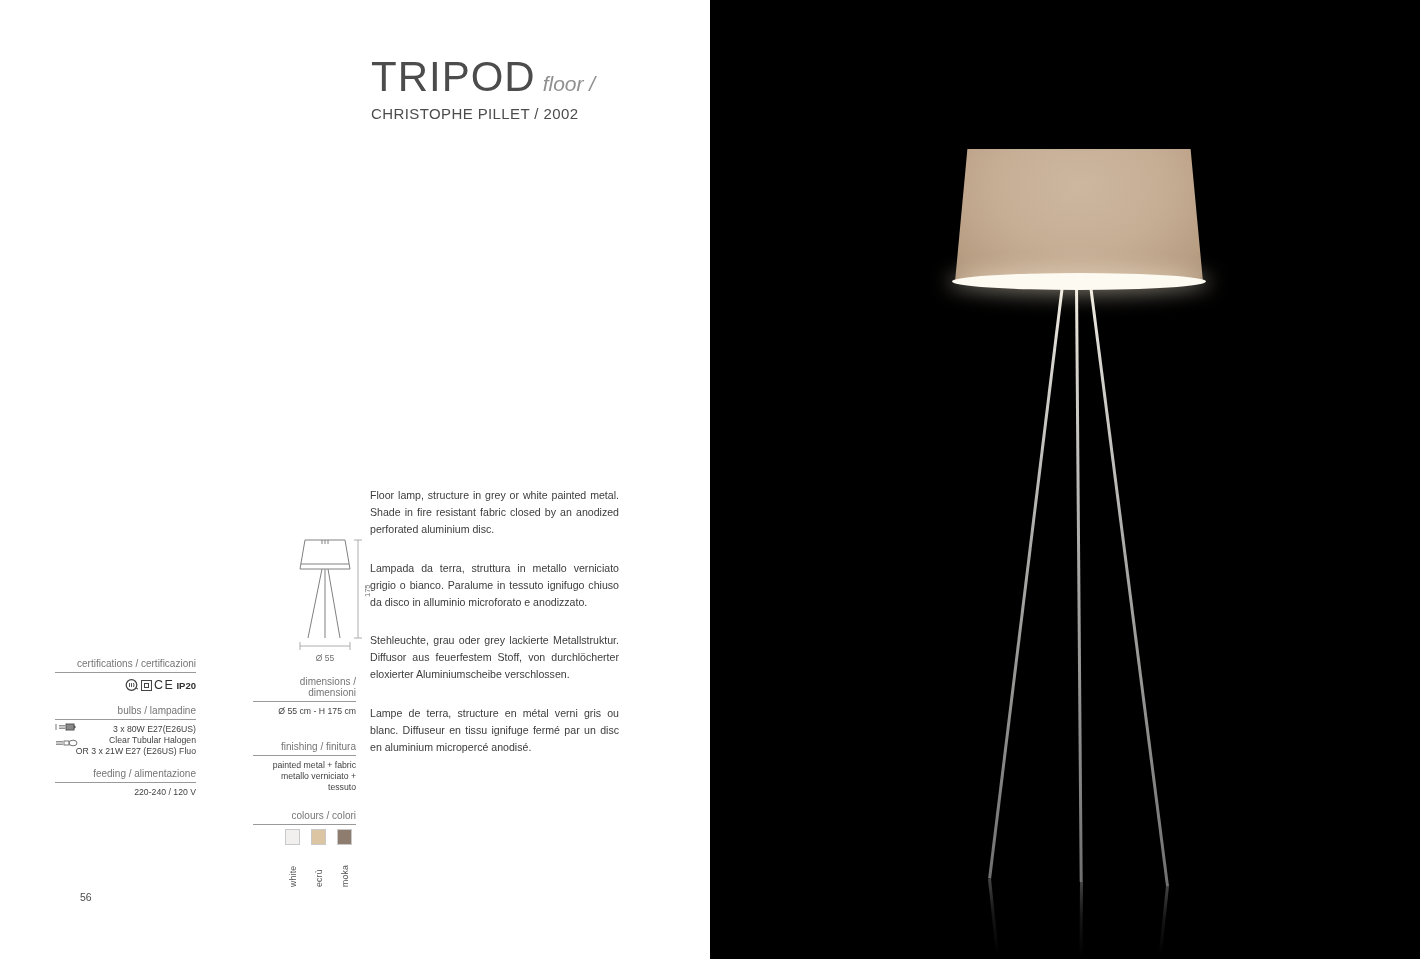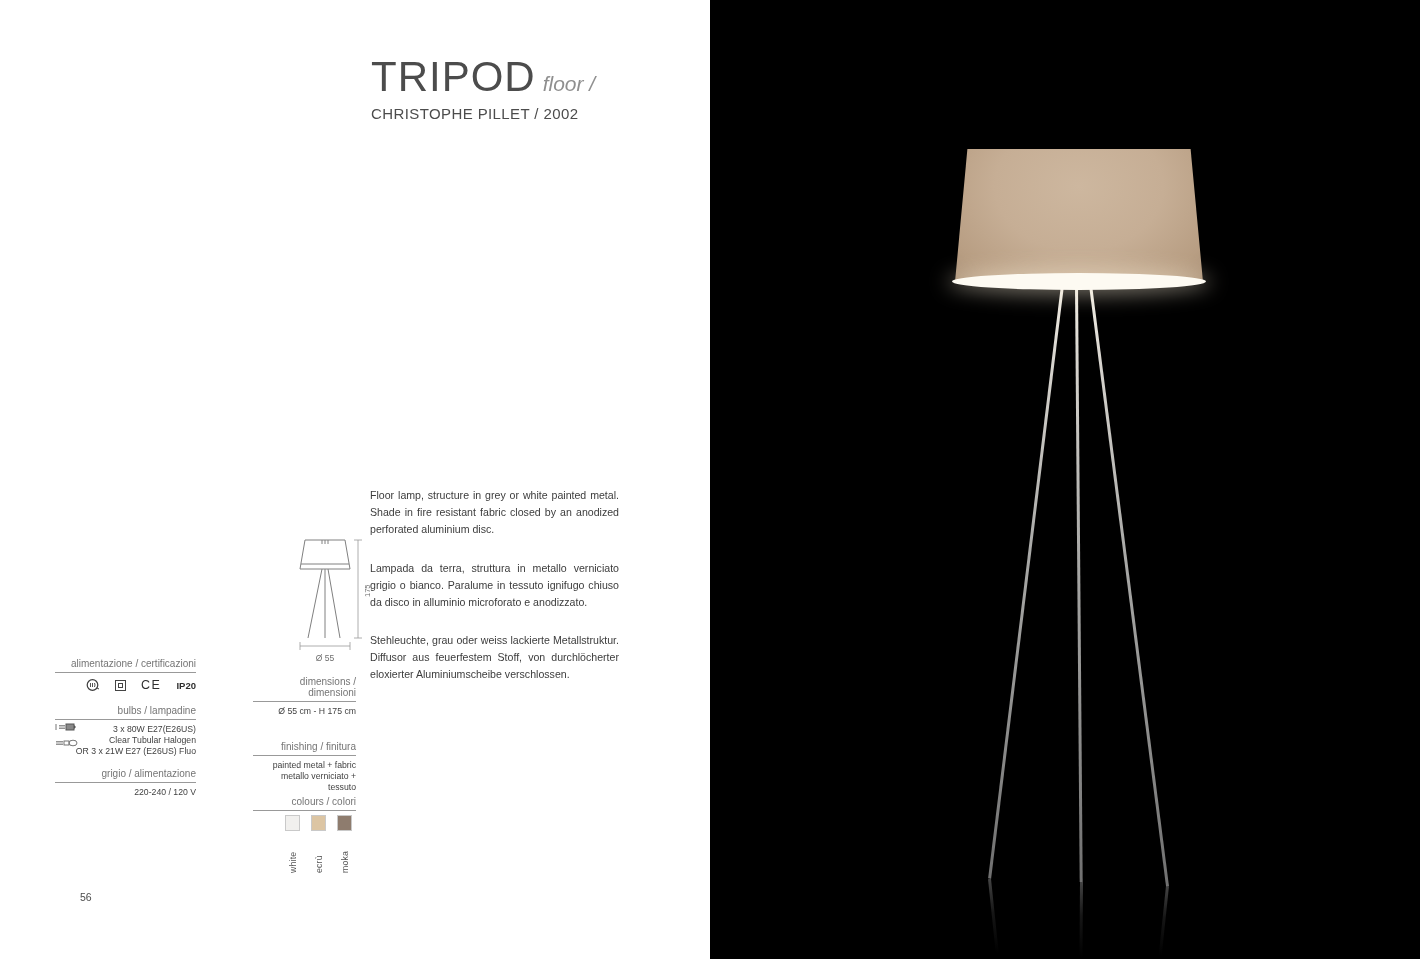--- a/index.html
+++ b/index.html
@@ -22,21 +22,21 @@
 
   
   .spec-col { position:absolute; font-size:9px; color:#3f3f3f; }
   .col-left { left:55px; top:658px; width:141px; }
   .col-mid  { left:253px; top:676px; width:103px; }
   .spec-header { font-size:10px; color:#757575; text-align:right; padding-bottom:3px; }
   .spec-rule { border-top:1px solid #999; margin-bottom:4px; }
   .spec-value { text-align:right; font-size:8.7px; line-height:11px; color:#3f3f3f; }
   .spec-section { margin-bottom:11px; position:relative; }
 
-  .cert-icons { display:flex; justify-content:flex-end; align-items:center; gap:15px; height:17px; }
+  .cert-icons { display:flex; justify-content:flex-end; align-items:center; gap:2px; height:17px; }
   .sq-outer { width:11px; height:11px; border:1.2px solid #444; display:flex; align-items:center; justify-content:center; }
   .sq-inner { width:5px; height:5px; border:1px solid #444; }
   .ce-text { font-size:12.5px; color:#2f2f2f; letter-spacing:1.5px; line-height:1; }
   .ip-text { font-size:9.5px; font-weight:bold; color:#2f2f2f; }
 
   .bulb-icons { position:absolute; left:0; top:17px; }
   .bulb-icons svg { display:block; margin-bottom:6px; }
 
   
   .swatch-row { display:flex; justify-content:flex-end; gap:11px; margin-top:2px; padding-right:4px; }
@@ -71,21 +71,22 @@
 <div class="page">
 
   <div class="title-block">
     <span class="product-name">TRIPOD</span><span class="variant-name">floor /</span>
     <div class="designer-line">CHRISTOPHE PILLET / 2002</div>
   </div>
 
   <div class="desc-block">
     <p>Floor lamp, structure in grey or white painted metal. Shade in fire resistant fabric closed by an anodized perforated aluminium disc.</p>
     <p>Lampada da terra, struttura in metallo verniciato grigio o bianco. Paralume in tessuto ignifugo chiuso da disco in alluminio microforato e anodizzato.</p>
-    <p>Stehleuchte, grau oder weiss lackierte Metallstruktur. Diffusor aus feuerfestem Stoff, von durchlöcherter eloxierter Aluminiumscheibe verschlossen.</p>
+    <p>Stehleuchte, grau oder grey lackierte Metallstruktur. Diffusor aus feuerfestem Stoff, von durchlöcherter eloxierter Aluminiumscheibe verschlossen.</p>
+    <p>Lampe de terra, structure en métal verni gris ou blanc. Diffuseur en tissu ignifuge fermé par un disc en aluminium micropercé anodisé.</p>
   </div>
 
   <div class="drawing">
     <svg width="104" height="134" viewBox="0 0 104 134">
 
       <g stroke="#808080" fill="none" stroke-width="1">
         <path d="M23,9 L63,9 L68,38 L18,38 Z"></path>
         <path d="M19,33 L67,33"></path>
         <path d="M40,9 L40,13 M43,9 L43,13 M46,9 L46,13"></path>
       </g>
@@ -108,21 +109,21 @@
         <path d="M18,111 L18,119"></path>
         <path d="M68,111 L68,119"></path>
       </g>
       <text x="43" y="130" font-size="8.5" fill="#6e6e6e" text-anchor="middle">Ø 55</text>
     </svg>
   </div>
 
   <div class="spec-col col-left">
 
     <div class="spec-section">
-      <div class="spec-header">alimentazione / certificazioni</div>
+      <div class="spec-header">certifications / certificazioni</div>
       <div class="spec-rule"></div>
       <div class="cert-icons">
         <span>
           <svg width="14" height="14" viewBox="0 0 14 14">
             <circle cx="6.5" cy="7" r="5.3" stroke="#3e3e3e" stroke-width="1.2" fill="none"></circle>
             <path d="M4.5,5 L4.5,9 M6.5,5 L6.5,9 M8.5,5 Q9.5,7 8.5,9" stroke="#3e3e3e" stroke-width="0.9" fill="none"></path>
             <path d="M11,10 L13,11" stroke="#3e3e3e" stroke-width="1"></path>
           </svg>
         </span>
         <span class="sq-outer">
@@ -148,35 +149,35 @@
           <rect x="9" y="3" width="5" height="4" stroke="#666" stroke-width="0.9" fill="none"></rect>
           <ellipse cx="18" cy="5" rx="4" ry="2.8" stroke="#666" stroke-width="0.9" fill="none"></ellipse>
         </svg>
       </div>
       <div class="spec-value">3 x 80W E27(E26US)</div>
       <div class="spec-value">Clear Tubular Halogen</div>
       <div class="spec-value">OR 3 x 21W E27 (E26US) Fluo</div>
     </div>
 
     <div class="spec-section">
-      <div class="spec-header">grigio / alimentazione</div>
+      <div class="spec-header">feeding / alimentazione</div>
       <div class="spec-rule"></div>
       <div class="spec-value">220-240 / 120 V</div>
     </div>
   </div>
 
   <div class="spec-col col-mid">
 
     <div class="spec-section" style="margin-bottom:24px;">
       <div class="spec-header">dimensions / dimensioni</div>
       <div class="spec-rule"></div>
       <div class="spec-value">Ø 55 cm - H 175 cm</div>
     </div>
 
-    <div class="spec-section" style="margin-bottom:3px;">
+    <div class="spec-section" style="margin-bottom:17px;">
       <div class="spec-header">finishing / finitura</div>
       <div class="spec-rule"></div>
       <div class="spec-value">painted metal + fabric</div>
       <div class="spec-value">metallo verniciato + tessuto</div>
     </div>
 
     <div class="spec-section">
       <div class="spec-header">colours / colori</div>
       <div class="spec-rule"></div>
       <div class="swatch-row">

